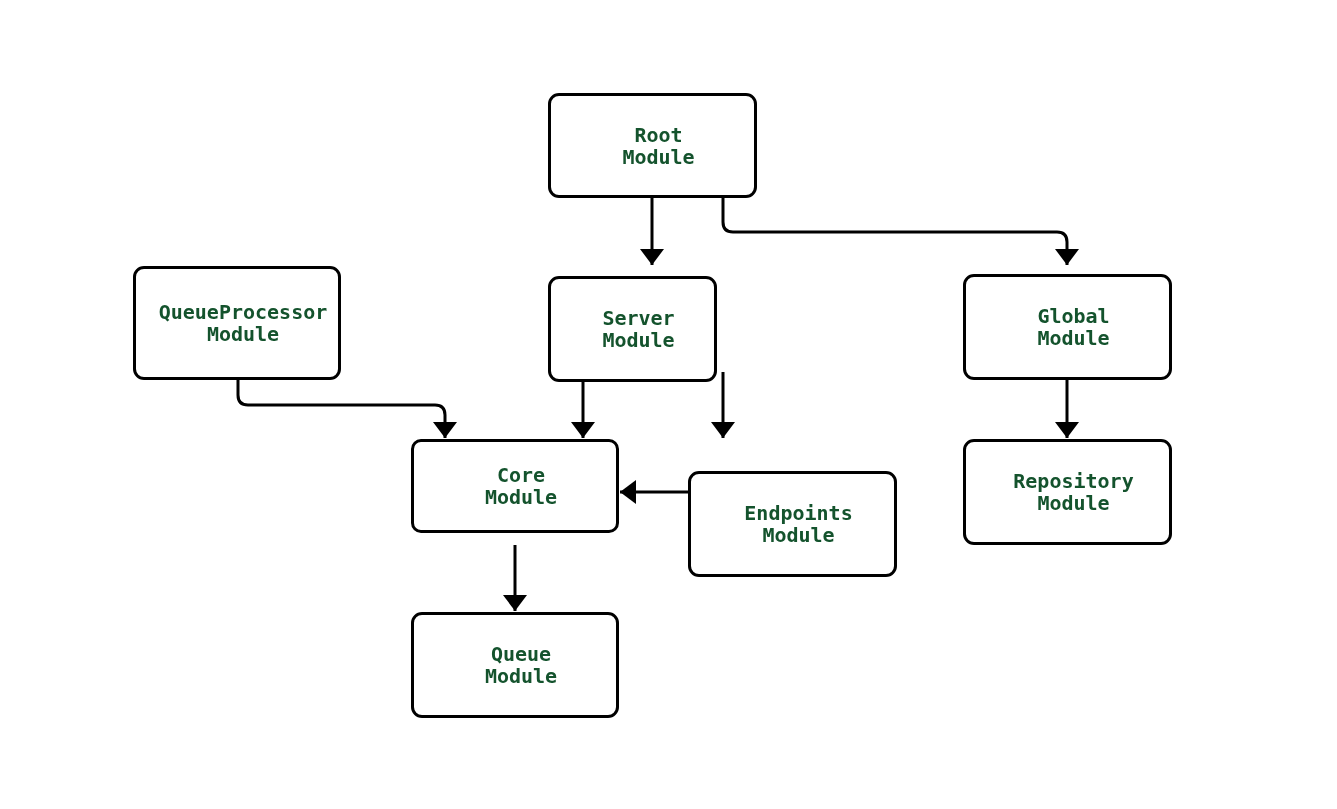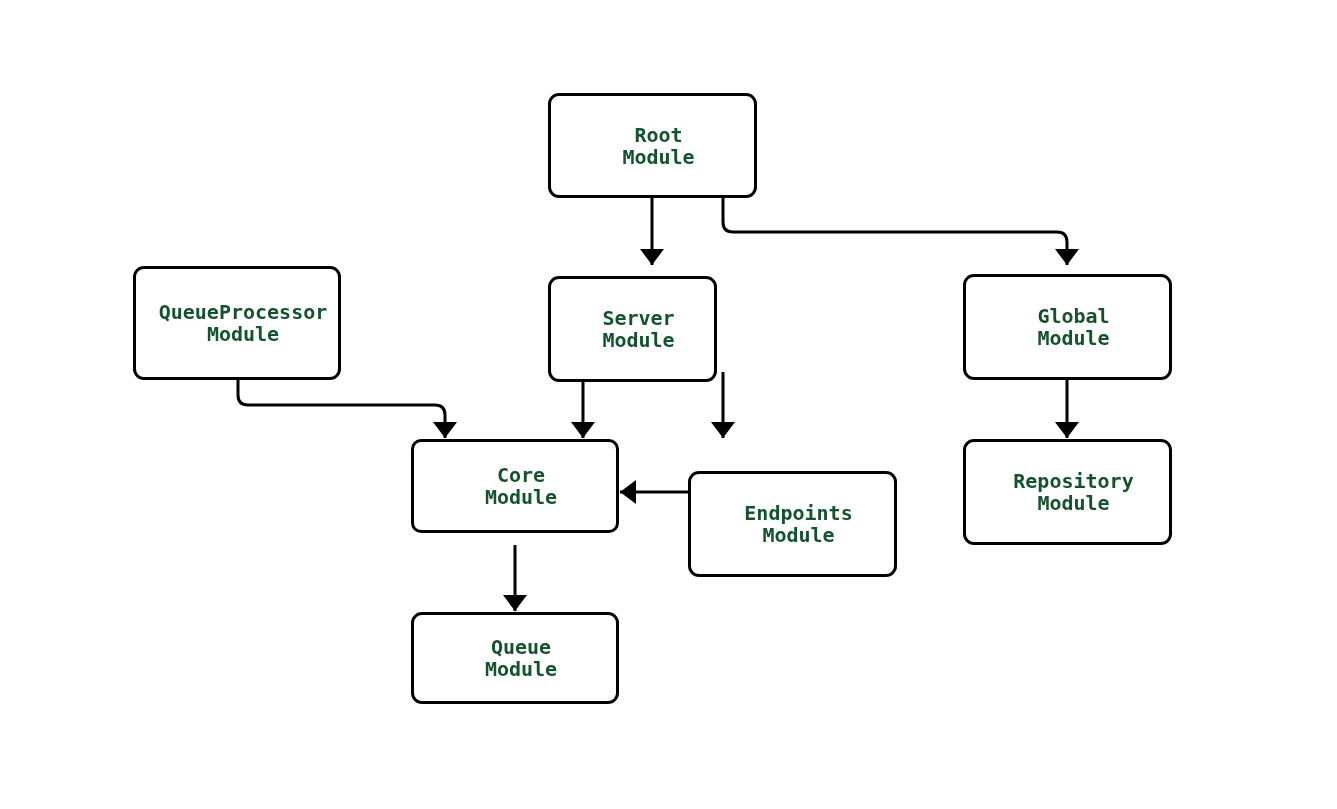--- a/index.html
+++ b/index.html
@@ -93,17 +93,17 @@
       <span>Module</span>
     </div>
     <div class="node" style="left: 688px; top: 439px; width: 209px; height: 106px; background: rgb(255, 255, 255); border-color: rgb(0, 0, 0); margin-top: 32px;">
       <span>Endpoints</span>
       <span>Module</span>
     </div>
     <div class="node" style="left: 963px; top: 439px; width: 209px; height: 106px; background: rgb(255, 255, 255); border-color: rgb(0, 0, 0);">
       <span>Repository</span>
       <span>Module</span>
     </div>
-    <div class="node" style="left: 411px; top: 612px; width: 208px; height: 92px; background: rgb(255, 255, 255); border-color: rgb(0, 0, 0);">
+    <div class="node" style="left: 411px; top: 612px; width: 208px; height: 106px; background: rgb(255, 255, 255); border-color: rgb(0, 0, 0);">
       <span>Queue</span>
       <span>Module</span>
     </div>
   </div>
 
 </body></html>

